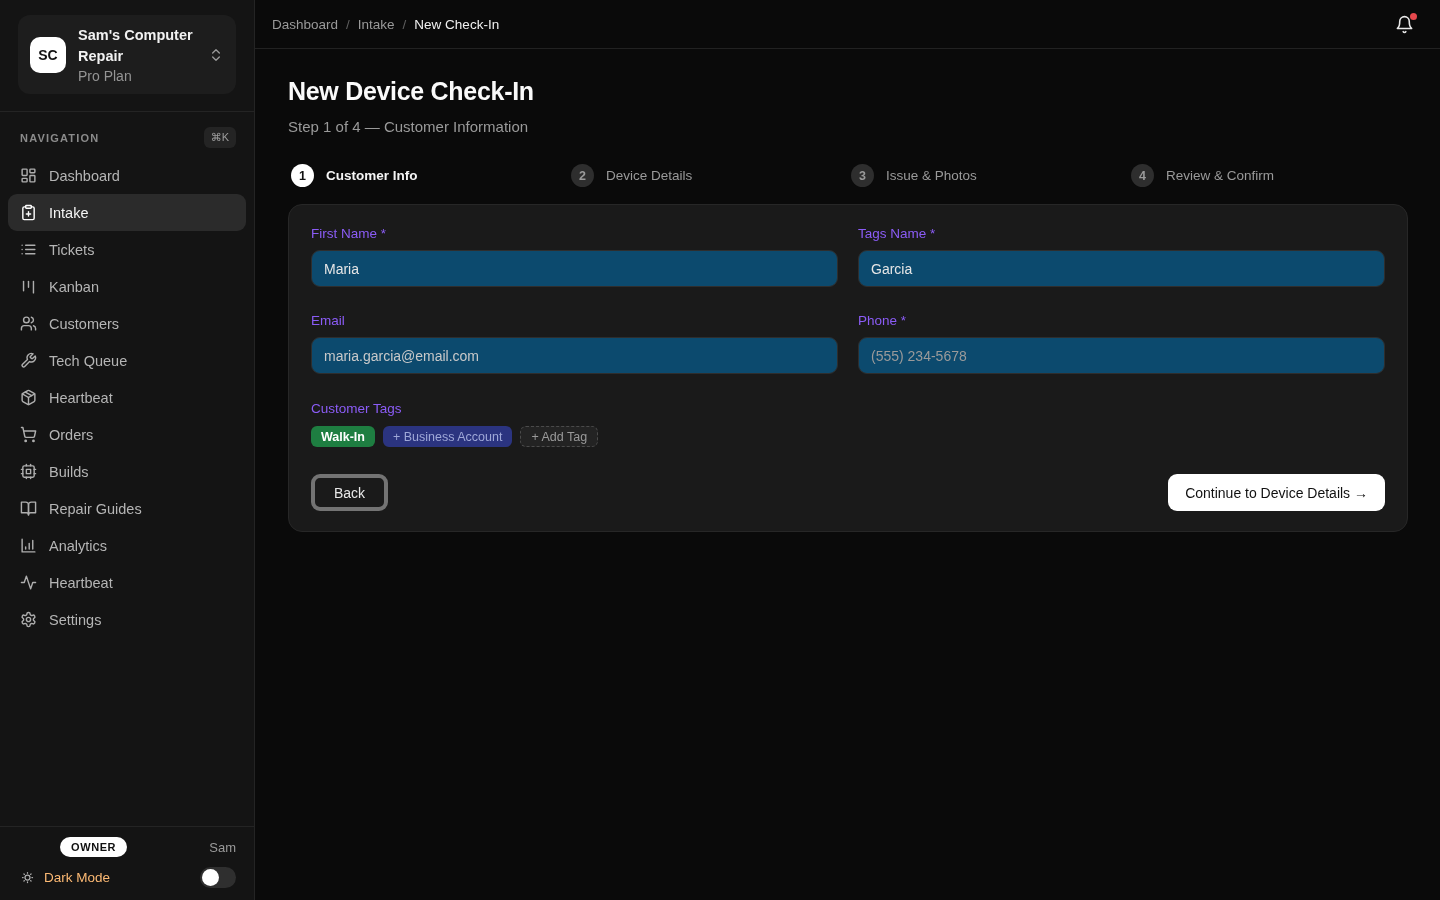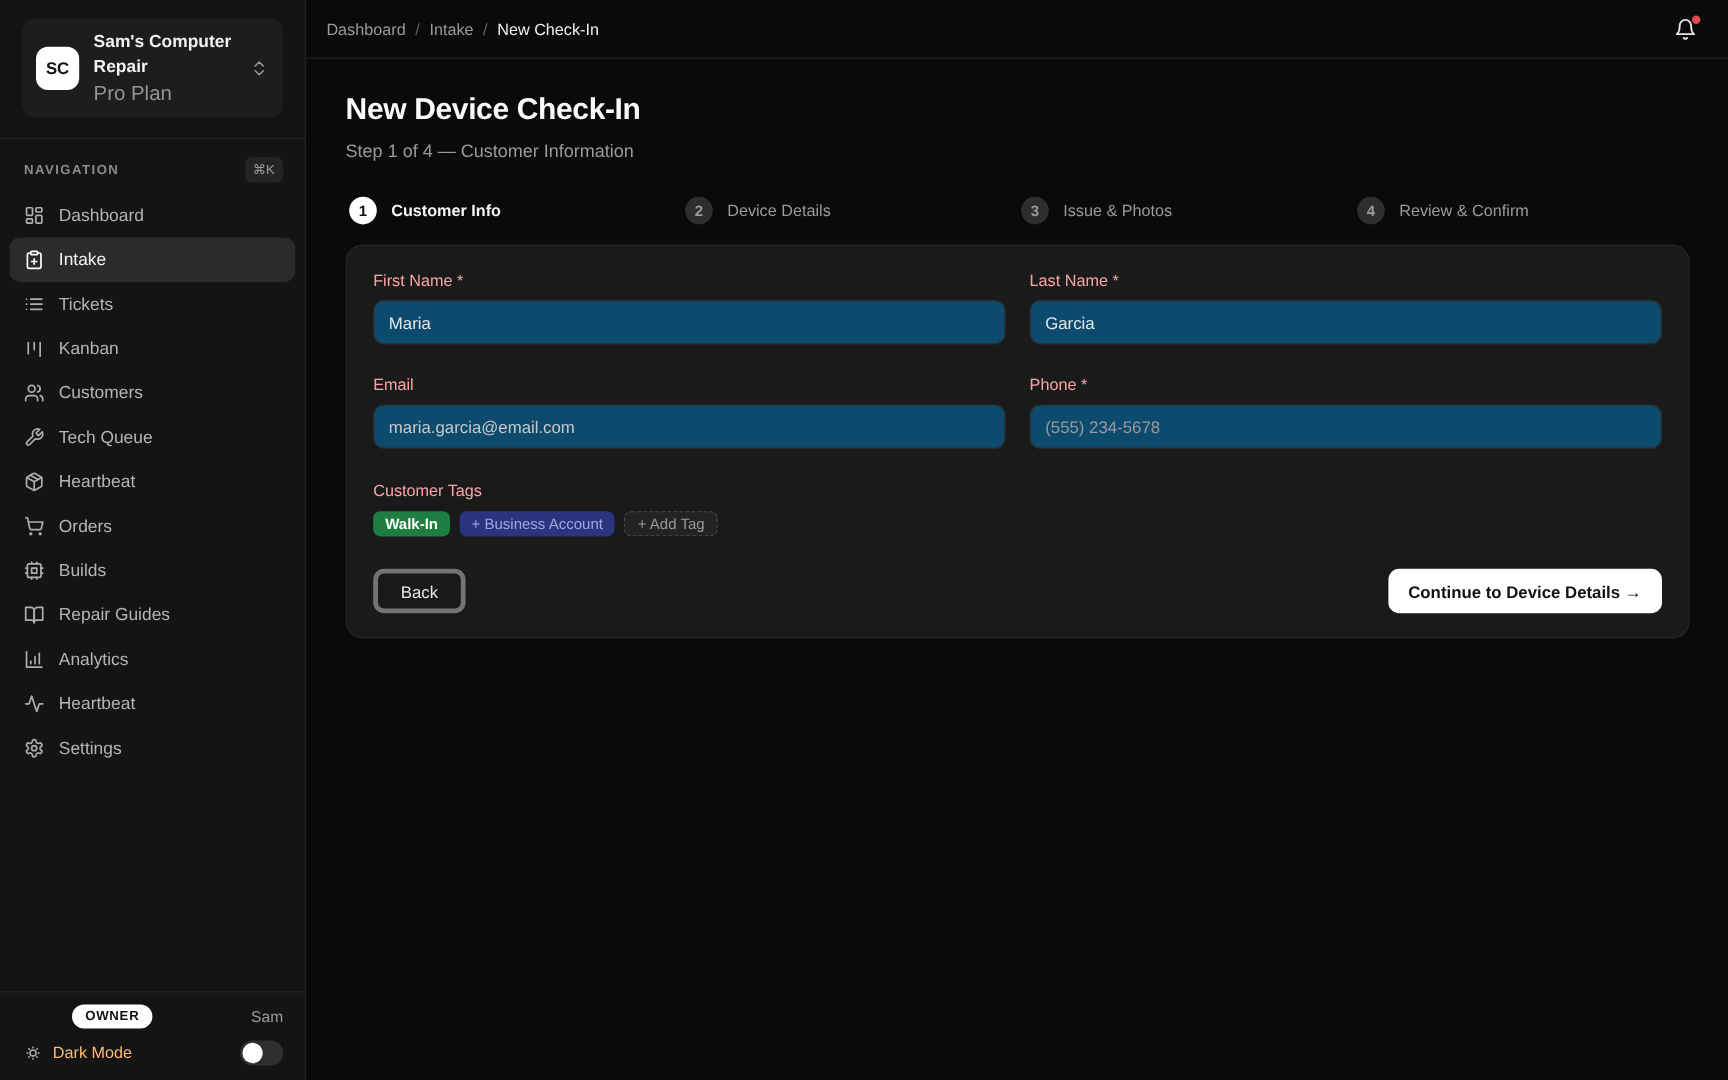--- a/index.html
+++ b/index.html
@@ -29,21 +29,21 @@
   }
   .ws-avatar {
     width: 36px; height: 36px; border-radius: 10px;
     background: #ffffff; color: #111;
     font-weight: bold; font-size: 14px;
     display: flex; align-items: center; justify-content: center;
     flex: 0 0 36px;
   }
   .ws-meta { flex: 1; min-width: 0; }
   .ws-name { font-size: 14.5px; font-weight: bold; color: #f2f2f2; line-height: 1.42; }
-  .ws-plan { font-size: 17px; color: #949494; margin-top: 2px; }
+  .ws-plan { font-size: 14px; color: #949494; margin-top: 2px; }
   .ws-chevrons { color: #9a9a9a; }
 
   .sb-divider { height: 1px; background: #242424; margin-top: 17px; }
 
   .nav-header {
     display: flex; align-items: center; justify-content: space-between;
     padding: 0 18px 0 20px; margin-top: 15px; margin-bottom: 7px; gap: 44px;
   }
   .nav-title { font-size: 11px; font-weight: bold; letter-spacing: 1.2px; color: #8b8b8b; }
   .kbd {
@@ -123,21 +123,21 @@
 
   .card {
     margin-top: 17px;
     background: #1a1a1a;
     border: 1px solid #272727;
     border-radius: 14px;
     padding: 21px 22px 20px 22px;
     width: 1120px;
   }
   .grid2 { display: grid; grid-template-columns: 1fr 1fr; column-gap: 20px; row-gap: 26px; }
-  .field-label { font-size: 13.5px; color: #fca5a5; margin-bottom: 9px; }
+  .field-label { font-size: 13.5px; color: #8b5cf6; margin-bottom: 9px; }
   .field input {
     width: 100%; height: 37px;
     background: #0c4a6e;
     border: 1px solid #2e2e2e;
     border-radius: 9px;
     padding: 0 12px;
     font-size: 14px;
     font-family: "Liberation Sans", sans-serif;
     color: #e6e6e6;
     outline: none;
@@ -161,21 +161,21 @@
     font-family: "Liberation Sans", sans-serif;
     display: inline-flex; align-items: center; justify-content: center;
     cursor: pointer;
   }
   .btn-back {
     background: transparent; border: 4px solid #737373;
     color: #e8e8e8; padding: 0 19px;
   }
   .btn-primary {
     background: #ffffff; border: none; color: #111111;
-    font-weight: bold; padding: 0 17px;
+    font-weight: normal; padding: 0 17px;
   }
 </style>
 </head>
 <body>
 
 <svg width="0" height="0" style="position:absolute">
   <defs>
     <symbol id="i-dashboard" viewBox="0 0 24 24">
         <g fill="none" stroke="currentColor" stroke-width="2" stroke-linecap="round" stroke-linejoin="round">
           <rect width="7" height="9" x="3" y="3" rx="1"></rect>
@@ -504,21 +504,21 @@
       </div>
     </div>
 
     <div class="card">
       <div class="grid2">
         <div class="field">
           <div class="field-label">First Name *</div>
           <input type="text" value="Maria" style="">
         </div>
         <div class="field">
-          <div class="field-label">Last Name *</div>
+          <div class="field-label">Tags Name *</div>
           <input type="text" value="Garcia" style="">
         </div>
         <div class="field">
           <div class="field-label">Email</div>
           <input type="text" class="dim" value="maria.garcia@email.com" style="">
         </div>
         <div class="field">
           <div class="field-label">Phone *</div>
           <input type="text" class="placeholderish" value="(555) 234-5678" style="">
         </div>

